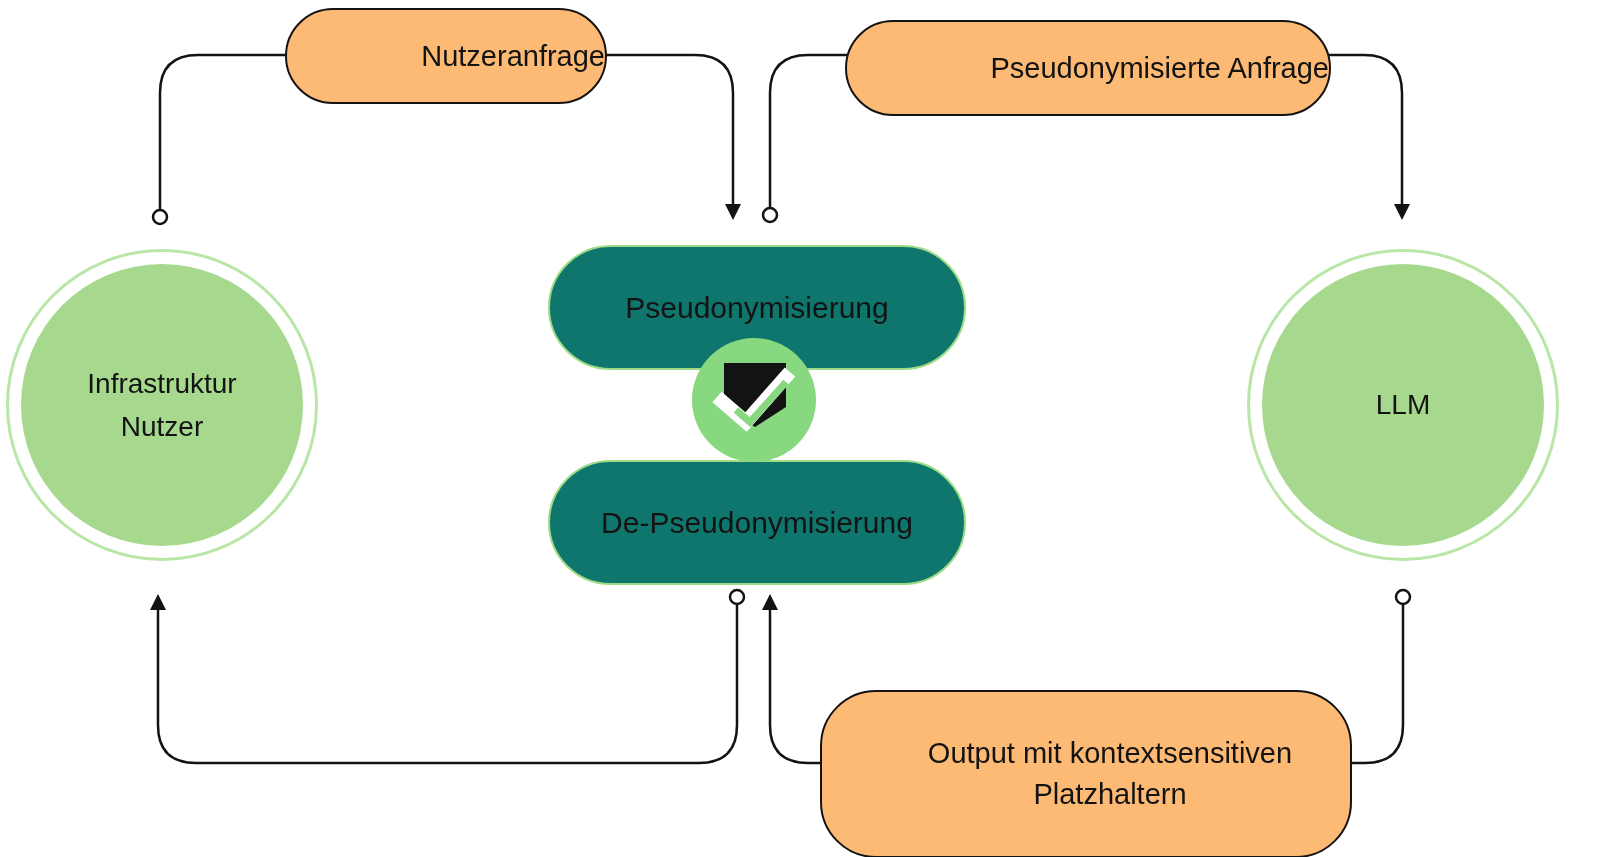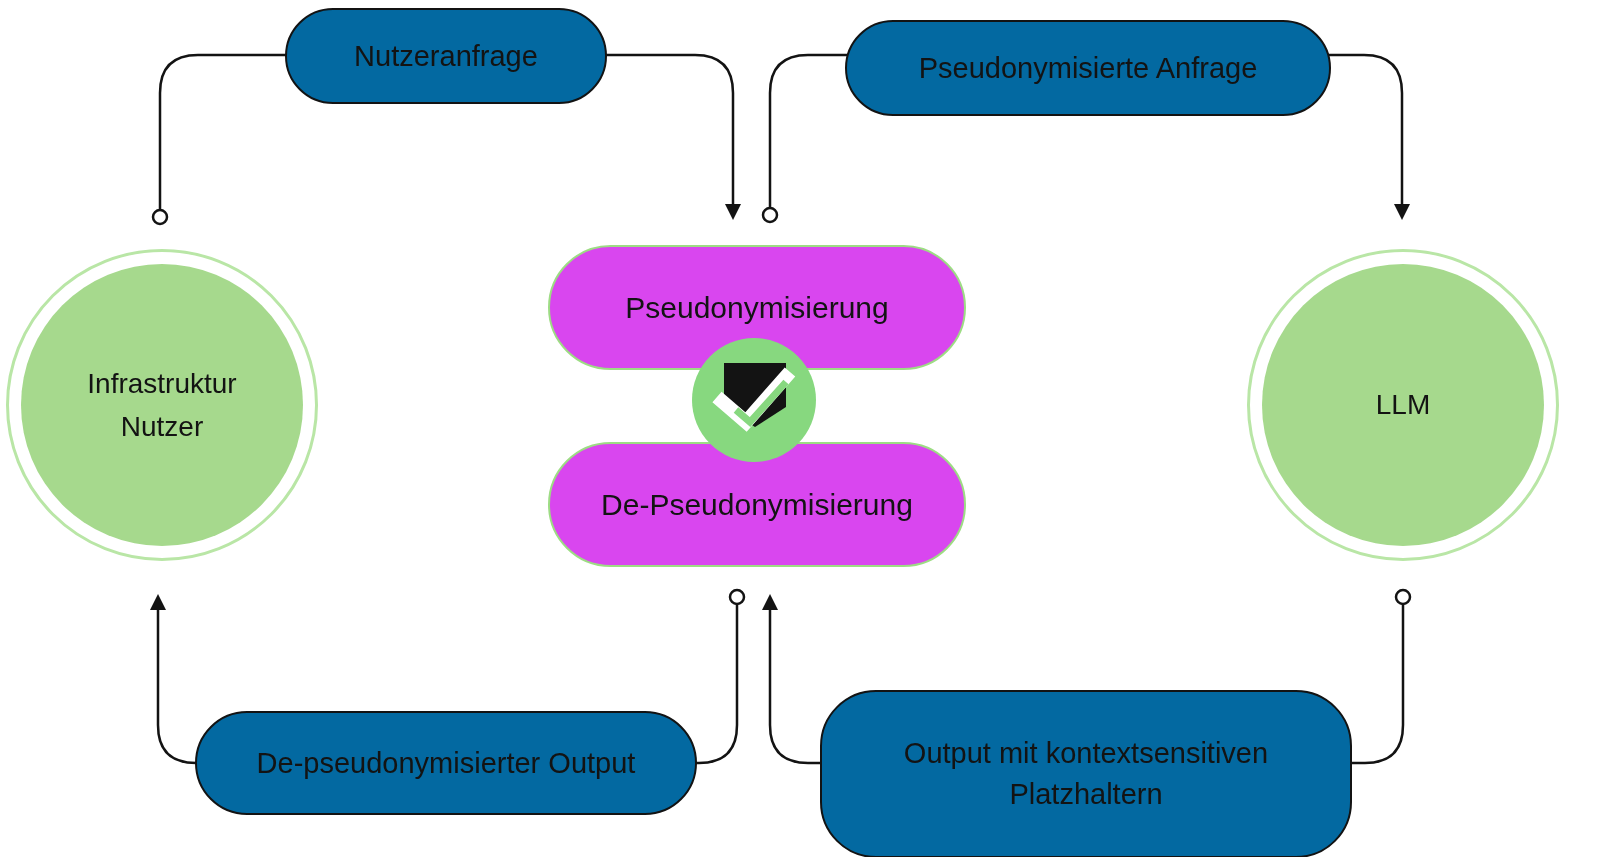--- a/index.html
+++ b/index.html
@@ -24,29 +24,29 @@
     display:flex;align-items:center;justify-content:center;z-index:2;box-sizing:border-box;
   }
   .node-inner{
     width:282px;height:282px;border-radius:50%;background:var(--node-fill);
     display:flex;align-items:center;justify-content:center;text-align:center;
     font-size:28px;font-weight:500;line-height:1.55;
   }
   .node-inner .wrap{display:inline-block;width:220px;}
 
   .proc-pill{
-    position:absolute;left:548px;width:418px;height:125px;background:#d946ef;
+    position:absolute;left:548px;width:418px;height:125px;background:#0f766e;
     border:2px solid var(--pill-border);border-radius:63px;box-sizing:border-box;
     display:flex;align-items:center;justify-content:center;
     font-size:30px;font-weight:500;z-index:3;
   }
   .edge-label{
-    position:absolute;background:#0369a1;border:2.5px solid var(--line);
+    position:absolute;background:#fdba74;border:2.5px solid var(--line);
     border-radius:56px;box-sizing:border-box;
-    display:flex;align-items:center;justify-content:center;text-align:center;
+    display:flex;align-items:center;justify-content:flex-end;text-align:center;
     font-size:29px;font-weight:500;line-height:1.4;z-index:3;
   }
   .edge-label .wrap{display:inline-block;width:480px;}
 
   .logo{position:absolute;left:689px;top:335px;width:130px;height:130px;z-index:4;}
 </style>
 </head>
 <body>
 
 <div class="canvas">
@@ -75,40 +75,37 @@
 
   <div class="node-outer" style="left:1247px;top:249px;width:312px;height:312px;">
     <div class="node-inner">
       <span>LLM</span>
     </div>
   </div>
 
   <div class="proc-pill" style="top:245px;">
     <span>Pseudonymisierung</span>
   </div>
-  <div class="proc-pill" style="top:442px;">
+  <div class="proc-pill" style="top:460px;">
     <span>De-Pseudonymisierung</span>
   </div>
 
   <svg class="logo" viewBox="0 0 130 130" aria-hidden="true">
     <circle cx="65" cy="65" r="62" fill="var(--logo-green)"></circle>
     <path d="M35 28 L97 28 L97 72 L66 92 L35 72 Z" fill="#131313"></path>
     <path d="M28 62 L57 87 L101 37" stroke="#ffffff" stroke-width="14" fill="none"></path>
     <path d="M47 75 L61 87 L97 47" stroke="var(--logo-green)" stroke-width="7" fill="none"></path>
   </svg>
 
   <div class="edge-label" style="left:285px;top:8px;width:322px;height:96px;">
     <span>Nutzeranfrage</span>
   </div>
 
   <div class="edge-label" style="left:845px;top:20px;width:486px;height:96px;">
     <span>Pseudonymisierte Anfrage</span>
   </div>
 
-  <div class="edge-label" style="left:195px;top:711px;width:502px;height:104px;">
-    <span>De-pseudonymisierter Output</span>
-  </div>
 
   <div class="edge-label" style="left:820px;top:690px;width:532px;height:168px;">
     <span class="wrap">Output mit kontextsensitiven Platzhaltern</span>
   </div>
 
 </div>
 
 </body></html>

